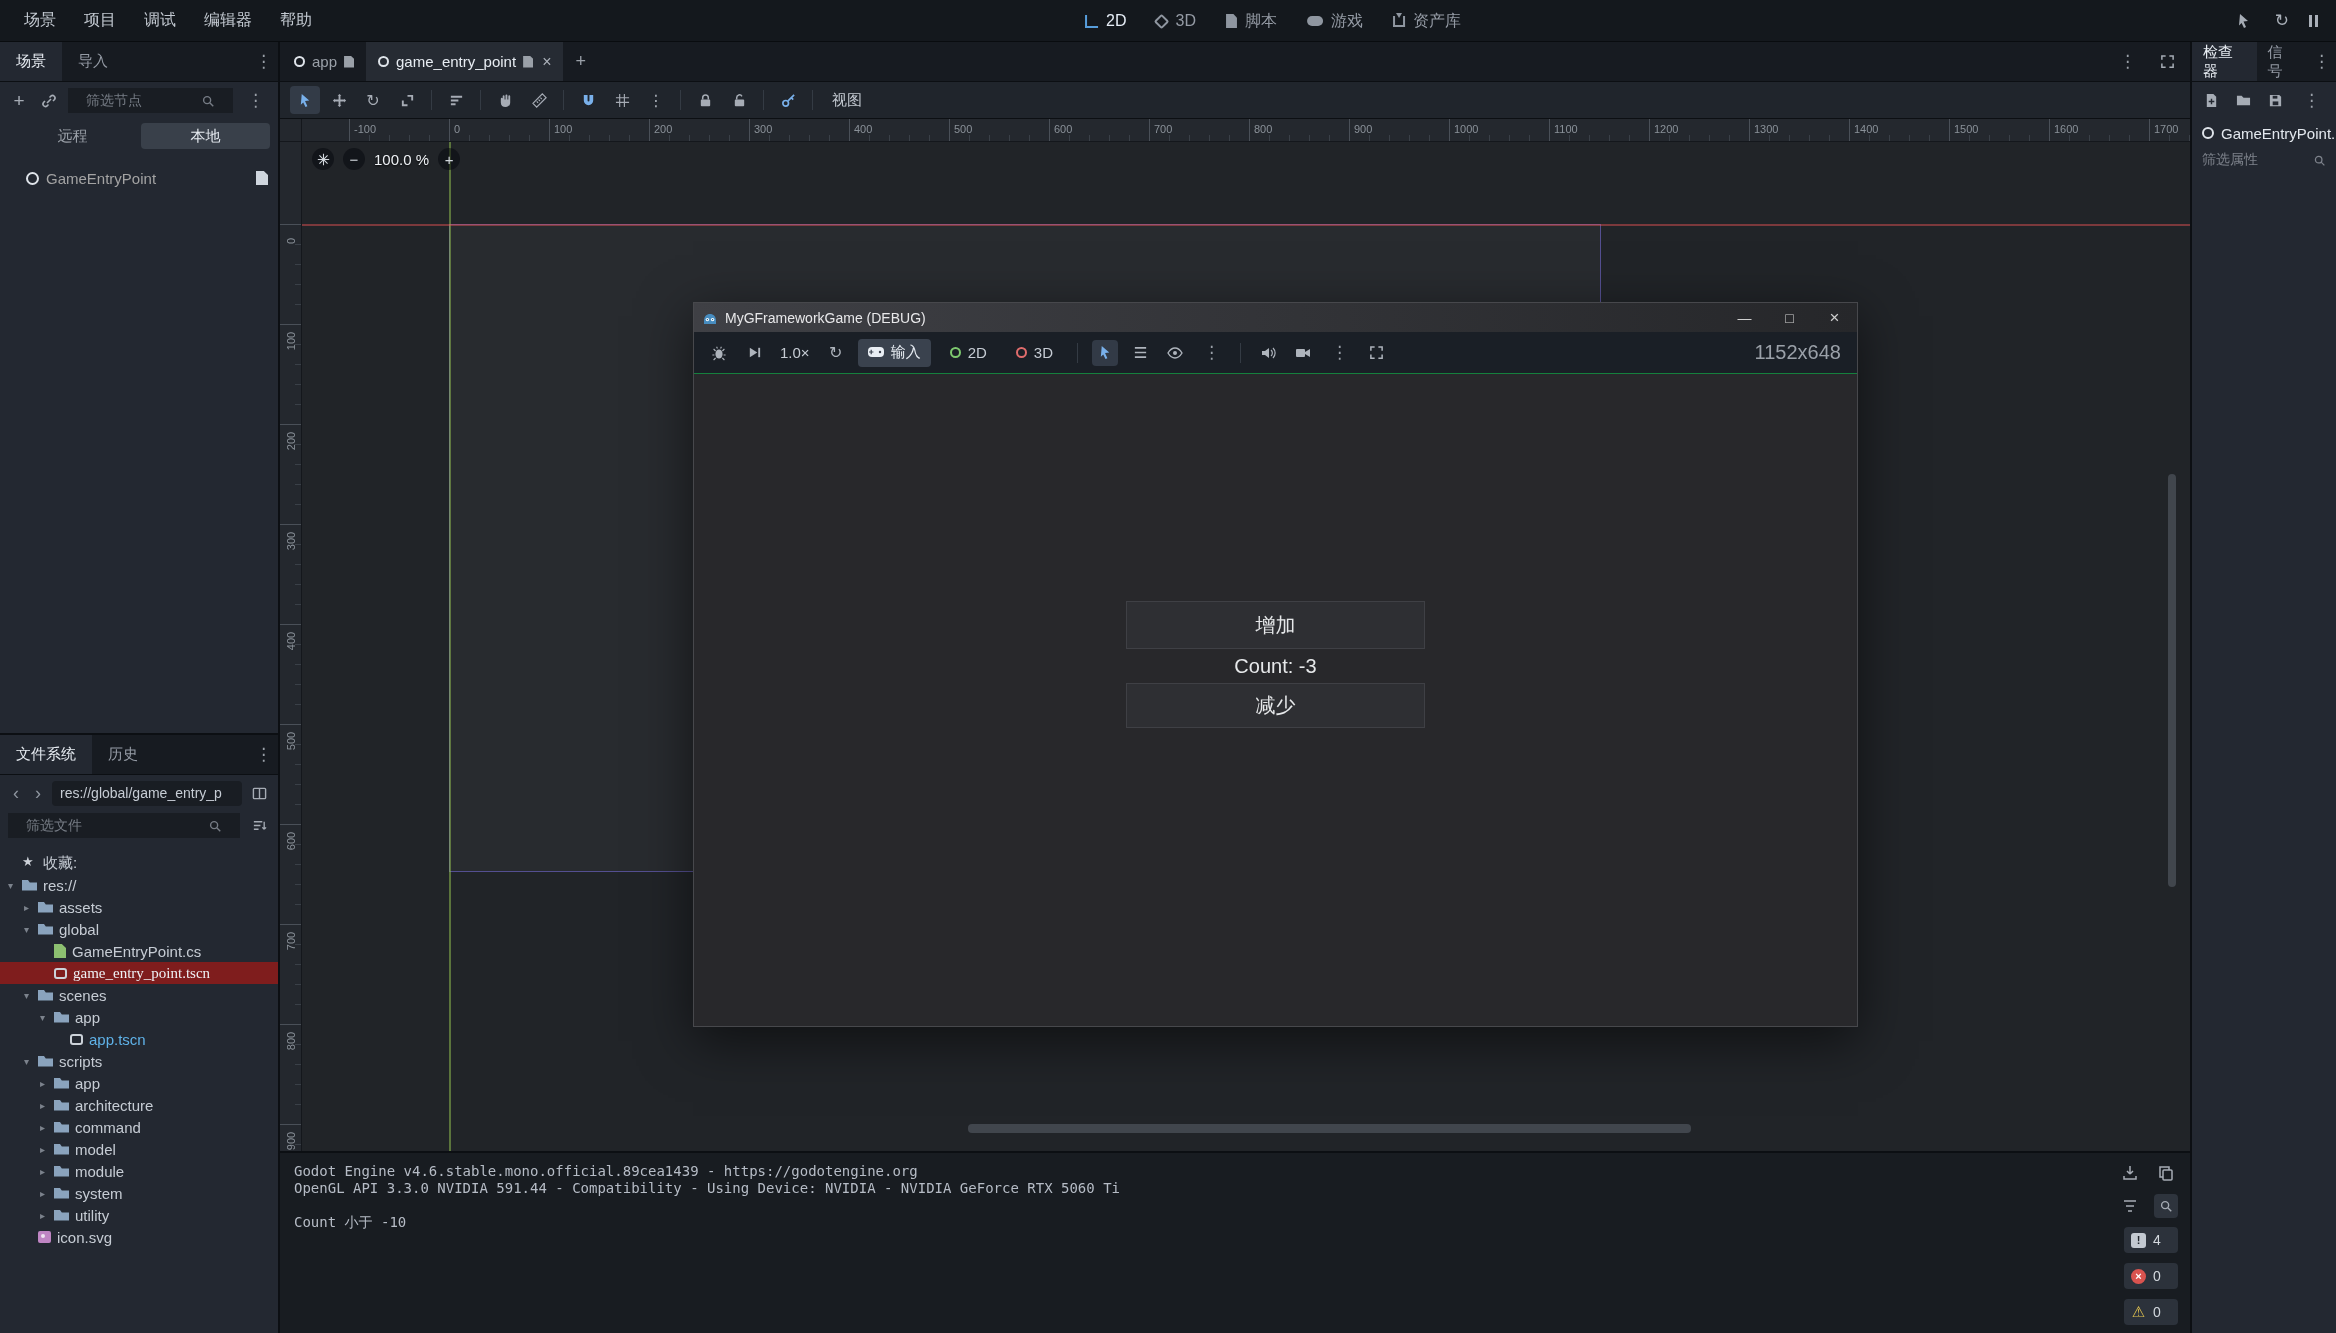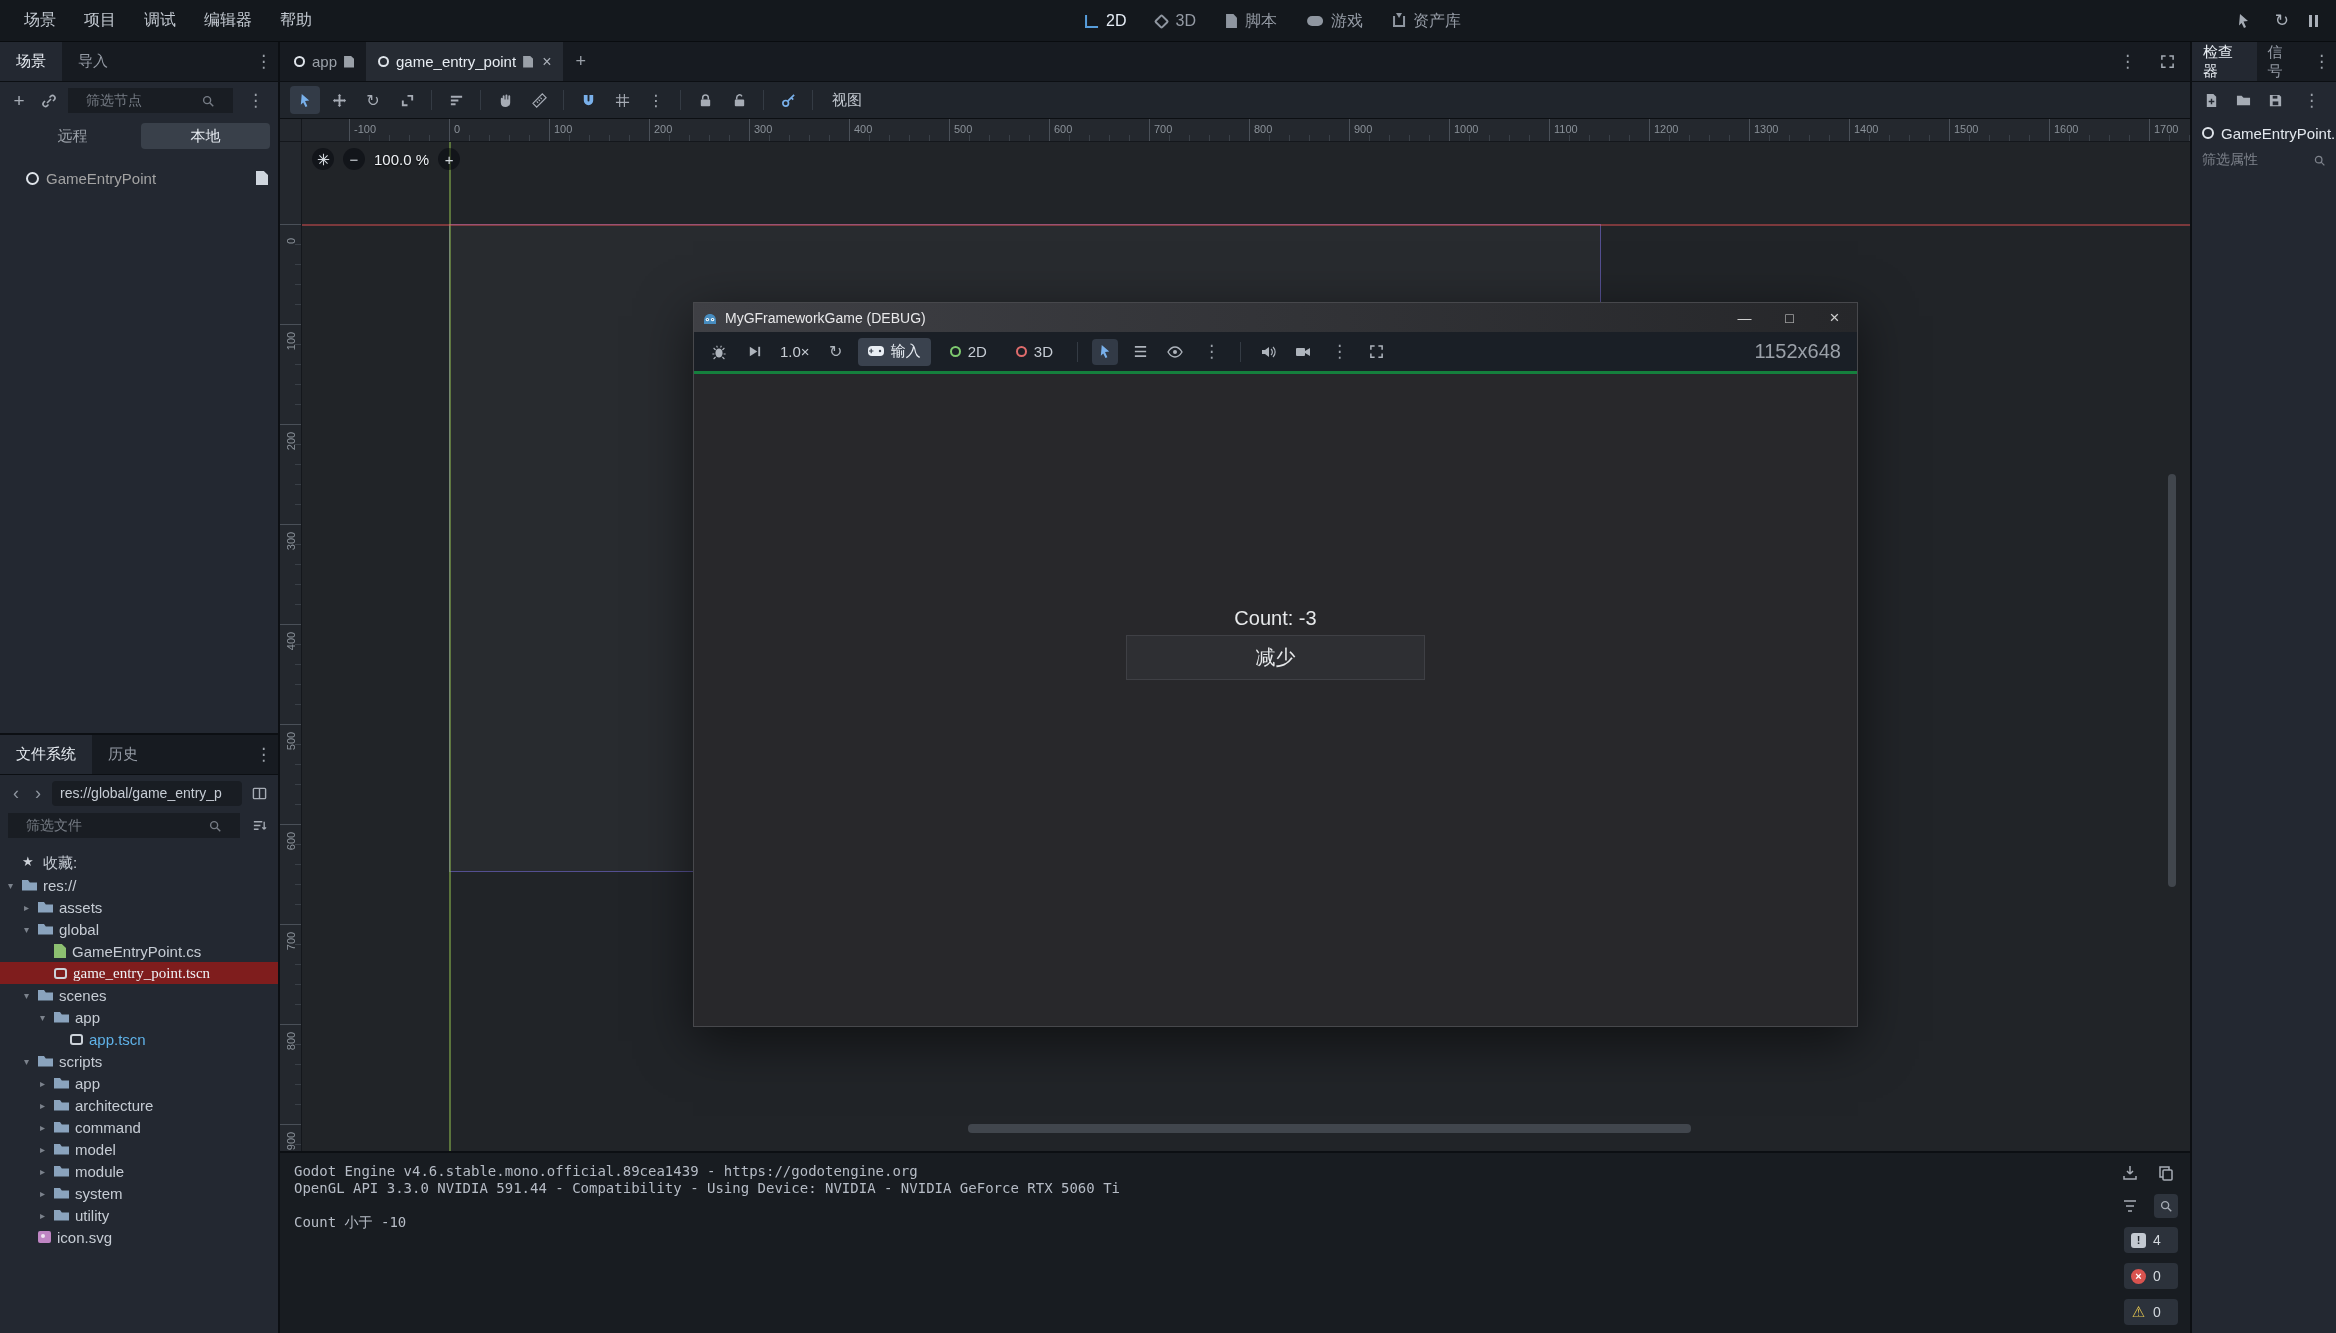--- a/index.html
+++ b/index.html
@@ -93,21 +93,21 @@
   #vscroll { position:absolute; right:14px; top:332px; width:8px; height:413px; background:#41464d; border-radius:4px; }
   #hscroll { position:absolute; left:666px; top:982px; width:723px; height:9px; background:#41464d; border-radius:4px; }
 
   
   #game-window { position:absolute; left:693px; top:302px; width:1165px; height:725px; z-index:20;
                  border:1px solid #47484c; box-shadow:0 14px 50px rgba(0,0,0,.55); background:#28282b; }
   #gw-title { height:29px; background:linear-gradient(to right,#3f4045,#26272a); display:flex; align-items:center; padding-left:8px; gap:7px; }
   #gw-title .title-text { font-size:14px; color:#e8e8ea; }
   .gw-winbtns { margin-left:auto; display:flex; height:100%; }
   .gw-winbtn { width:45px; height:100%; display:flex; align-items:center; justify-content:center; color:#cfcfcf; font-size:14px; }
-  #gw-toolbar { height:42px; background:#1a1f26; border-bottom:3px solid #15803d; display:flex; align-items:center; gap:9px; padding:0 12px; color:#aeb4bc; }
+  #gw-toolbar { height:42px; background:#1a1f26; border-bottom:1px solid #15803d; display:flex; align-items:center; gap:9px; padding:0 12px; color:#aeb4bc; }
   .gw-ic { width:26px; height:26px; display:flex; align-items:center; justify-content:center; border-radius:4px; }
   .gw-ic.active { background:#323a46; color:#79b0ea; }
   .gw-toggle { display:flex; align-items:center; gap:7px; height:28px; padding:0 10px; border-radius:4px; font-size:15px; color:#c6ccd4; }
   .gw-toggle.active { background:#3a424e; color:#e9eef4; }
   .ring { width:11px; height:11px; border-radius:50%; border:2px solid; }
   .ring.green { border-color:#7ec96f; }
   .ring.red { border-color:#e06c6c; }
   .gw-speed { font-size:15px; color:#c6ccd4; padding:0 4px; }
   .gw-res { margin-left:auto; font-size:20px; color:#9aa0a8; padding-right:4px; }
   #gw-content { position:relative; height:652px; background:#28282b; }
@@ -548,20 +548,21 @@
         <svg width="15" height="15" viewBox="0 0 16 16">
             <path d="M2 6V2h4M10 2h4v4M14 10v4h-4M6 14H2v-4" fill="none" stroke="currentColor" stroke-width="1.6"></path>
           </svg>
       </span>
 
       <span class="gw-res">1152x648</span>
     </div>
 
     <div id="gw-content">
       <div class="game-col">
+        <div class="game-btn">增加</div>
         <div class="game-count">Count: -3</div>
         <div class="game-btn small">减少</div>
       </div>
     </div>
   </div>
 
   <div id="fs-dock">
     <div class="dock-tabs">
       <div style="display:flex;">
 

